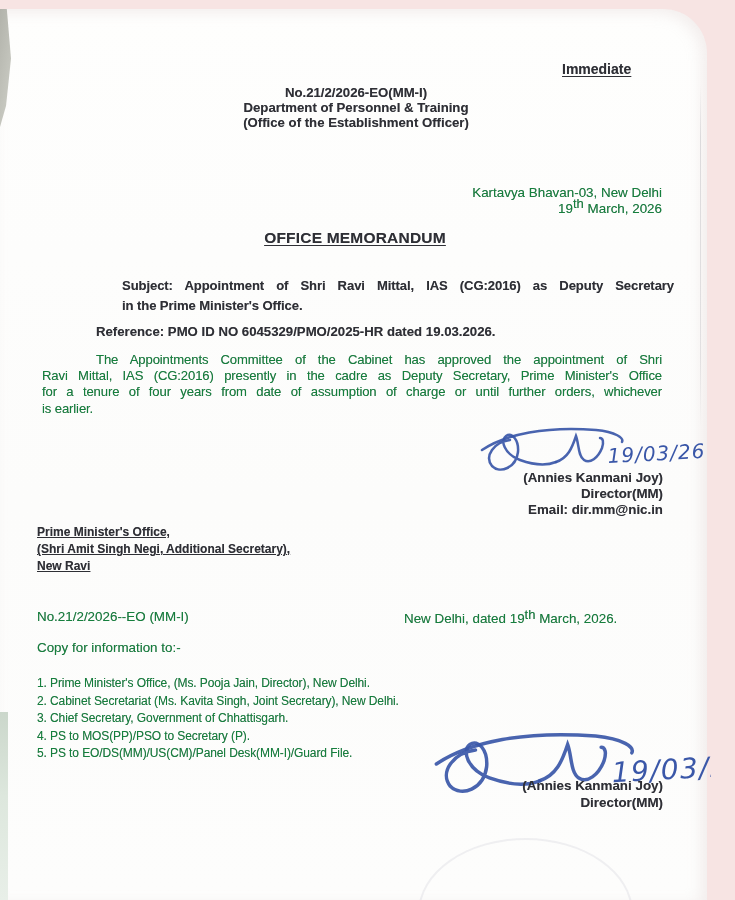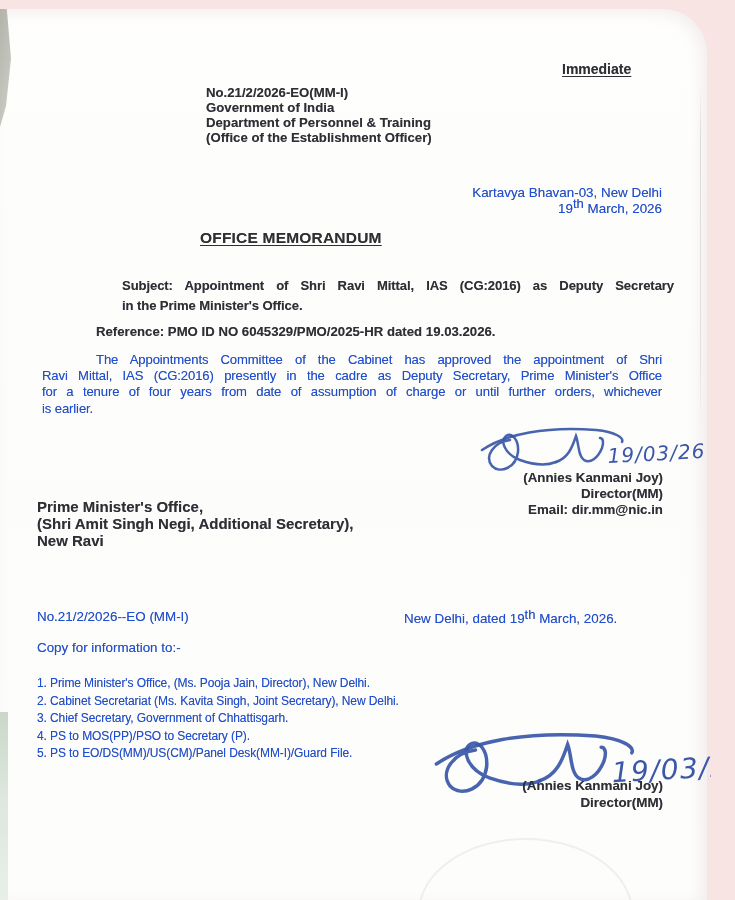--- a/index.html
+++ b/index.html
@@ -40,39 +40,39 @@
     position: absolute; left: 418px; top: 838px; width: 215px; height: 150px;
     border: 2px solid rgba(168,168,184,0.16);
     border-radius: 50%;
   }
   .scrollbar-thumb {
     position: absolute; left: 724px; top: 167px; width: 9px; height: 87px;
     background: #b3b3b3; border-radius: 2px;
   }
 
   
-  .t { position: absolute; color: #1d4ed8; font-size: 13.4px;
+  .t { position: absolute; color: #15803d; font-size: 13.4px;
        text-shadow: 0 0 0.45px rgba(70,70,80,0.5); }
   .b { font-weight: bold; color: #2e2f35; }
   .u { text-decoration: underline; text-underline-offset: 2px; }
-  .ctr { text-align: left; }
+  .ctr { text-align: center; }
   .rt  { text-align: right; }
   .jline { text-align: justify; text-align-last: justify; }
   .sup { font-size: 13px; position: relative; top: -4.5px; }
 
   #immediate { left: 562px; top: 61px; font-size: 14px; }
   #letterhead { left: 206px; top: 85px; width: 300px; line-height: 15px; font-size: 13.2px; }
   #dateline { left: 420px; top: 185px; width: 242px; line-height: 15.5px; }
   #om-title { left: 200px; top: 229px; width: 310px; font-size: 15.5px; letter-spacing: 0.2px; }
   #subject { left: 122px; top: 276px; width: 552px; font-size: 13.1px; line-height: 19.5px; letter-spacing: -0.1px; }
   #reference { left: 96px; top: 324px; font-size: 13.2px; }
   #body-para { left: 42px; top: 352px; width: 620px; font-size: 13.1px; line-height: 16.2px; letter-spacing: -0.12px; }
   #body-para .indent { text-indent: 54px; }
   #sign1-block { left: 430px; top: 470px; width: 233px; line-height: 16px; font-size: 13.3px; }
-  #addressee { left: 37px; top: 498px; line-height: 17px; font-size: 15px; }
+  #addressee { left: 37px; top: 524px; line-height: 17px; font-size: 12px; text-decoration: underline; }
   #ref-line { left: 37px; top: 609px; }
   #footer-date { left: 404px; top: 611px; }
   #copy-heading { left: 37px; top: 640px; }
   #copy-list { left: 37px; top: 675px; line-height: 17.5px; font-size: 12px; letter-spacing: -0.1px; }
   #sign2-block { left: 420px; top: 778px; width: 243px; line-height: 16.5px; font-size: 13.4px; }
 
   .sig-svg { position: absolute; overflow: visible; }
   #sig1 { left: 476px; top: 420px; width: 212px; height: 60px; }
   #sig2 { left: 428px; top: 722px; width: 296px; height: 84px; }
   .sig-svg path { fill: none; stroke: #3a57a8; stroke-width: 2.5; stroke-linecap: round; opacity: 0.92; }
@@ -86,21 +86,20 @@
   <div id="paper"></div>
   <div class="wedge-topleft"></div>
   <div class="strip-bottomleft"></div>
   <div class="page-edge-line"></div>
   <div class="stamp-ghost"></div>
 
   <div id="immediate" class="t b u">Immediate</div>
 
   <div id="letterhead" class="t b ctr">
     <div>No.21/2/2026-EO(MM-I)</div>
-    <div>Government of India</div>
     <div>Department of Personnel &amp; Training</div>
     <div>(Office of the Establishment Officer)</div>
   </div>
 
   <div id="dateline" class="t rt">
     <div>Kartavya Bhavan-03, New Delhi</div>
     <div><span>19</span><span class="sup">th</span><span> March, 2026</span></div>
   </div>
 
   <div id="om-title" class="t b ctr"><span class="u">OFFICE MEMORANDUM</span></div>

